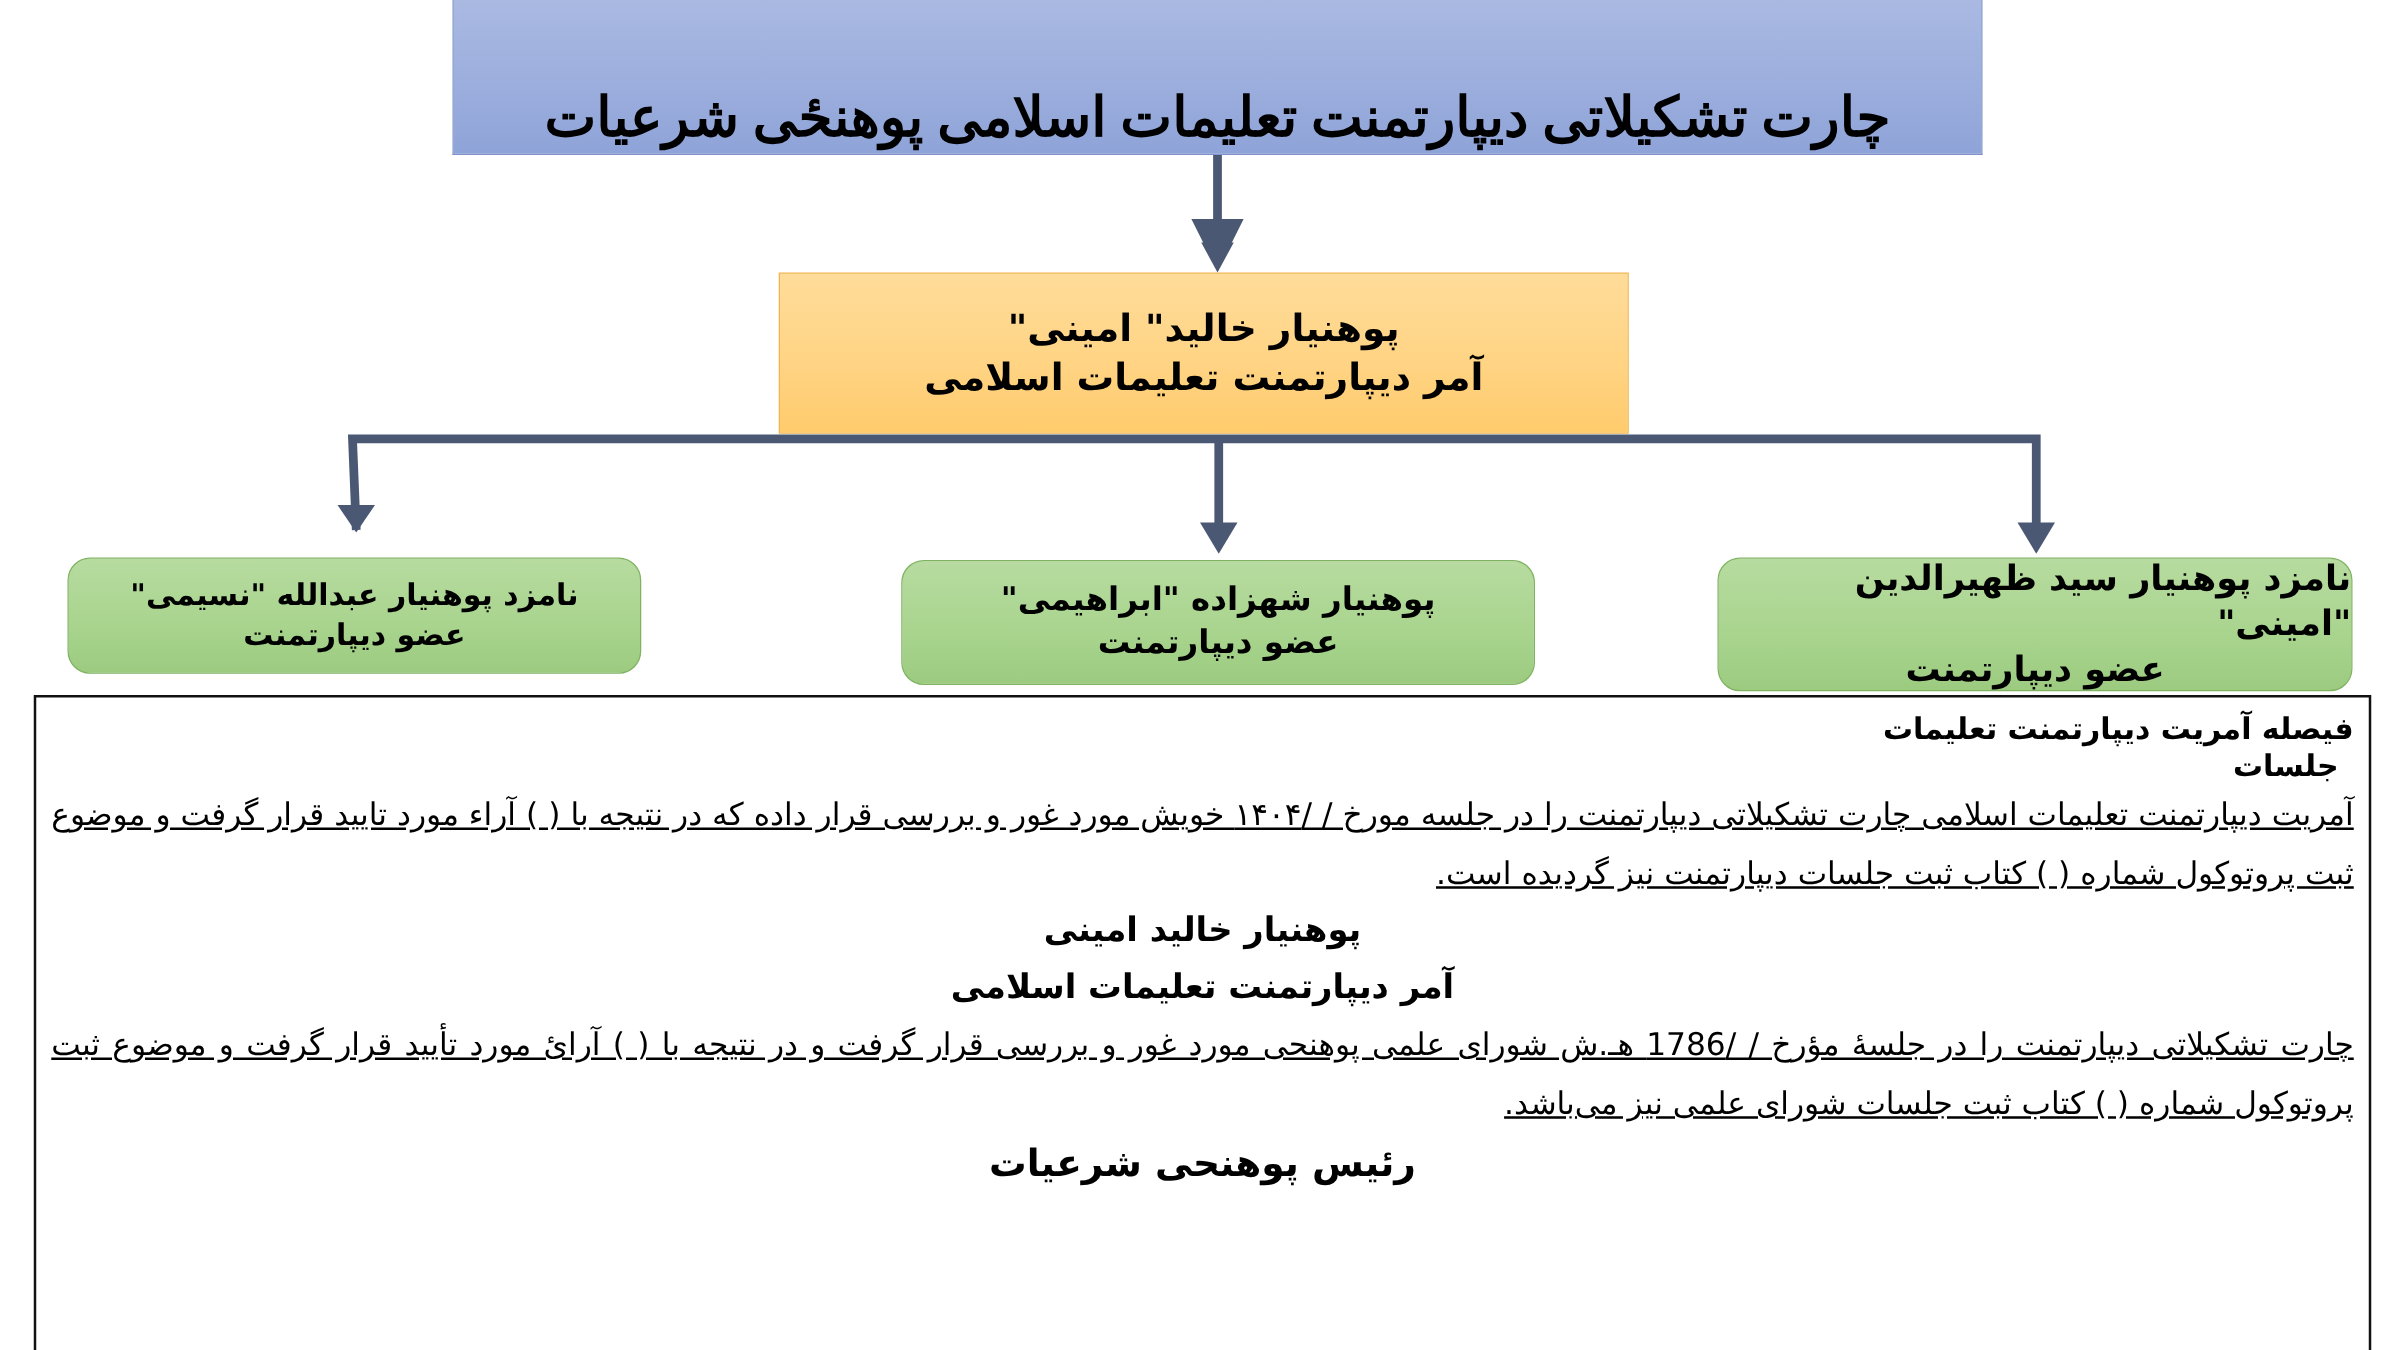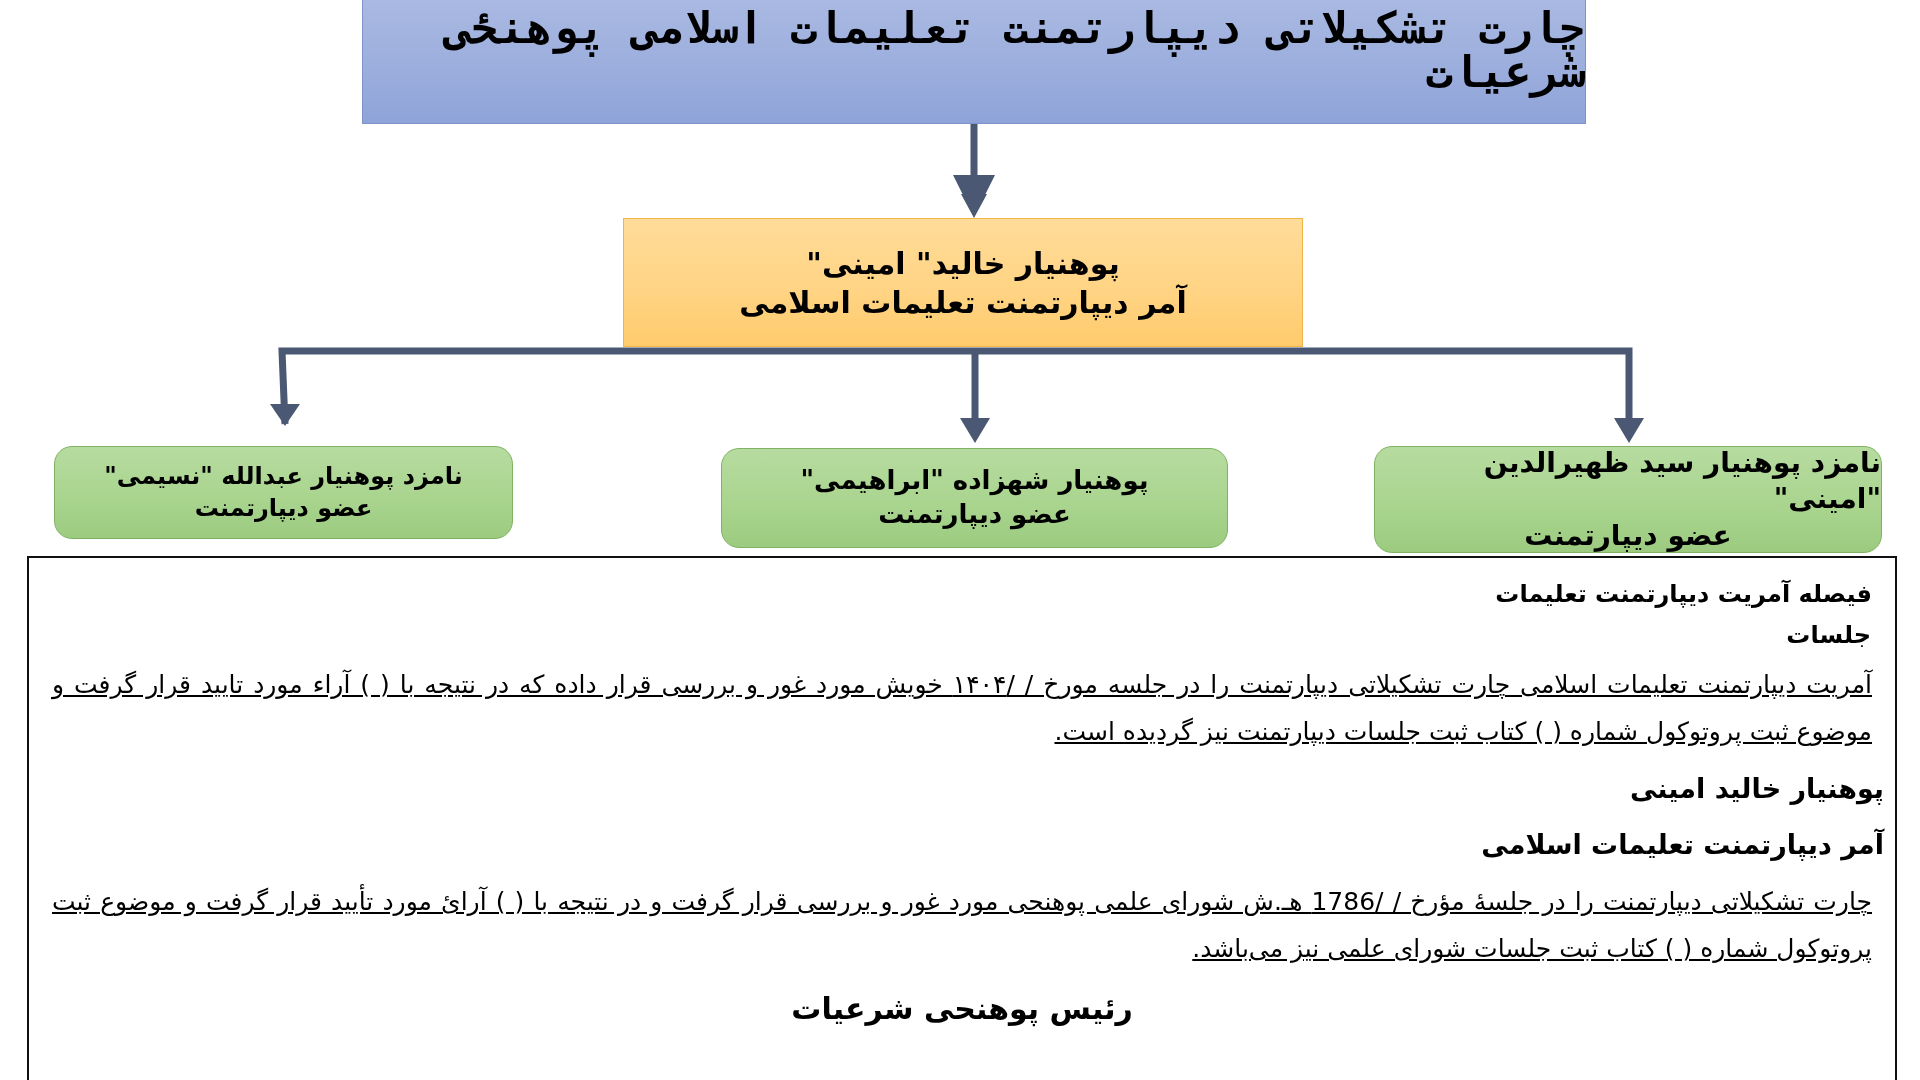--- a/index.html
+++ b/index.html
@@ -3,44 +3,44 @@
 <meta charset="utf-8">
 <style>
   html, body { margin:0; padding:0; background:#ffffff; }
   body { width:1920px; height:1080px; position:relative; overflow:hidden;
          font-family:"DejaVu Sans", "Liberation Sans", sans-serif; }
   .abs { position:absolute; }
   .title-box { left:362px; top:0; width:1224px; height:124px;
     background:linear-gradient(180deg,#a9b9e2 0%,#9caedd 55%,#8ea3d8 100%);
     border:1px solid #7f93c9; border-top:none; box-sizing:border-box;
     display:flex; align-items:flex-end; justify-content:center; direction:rtl; }
-  .title-text { font-family:Liberation Mono, monospace; font-weight:bold; font-size:44px;
-    color:#000; line-height:1; padding-bottom:26px; letter-spacing:-1px; }
+  .title-text { font-family:Liberation Serif, serif; font-weight:bold; font-size:44px;
+    color:#000; line-height:1; padding-bottom:6px; letter-spacing:-1px; }
   .head-box { left:623px; top:218px; width:680px; height:129px;
     background:linear-gradient(180deg,#ffdc9a 0%,#ffd382 60%,#ffcb6c 100%);
     border:1px solid #f0b44a; box-sizing:border-box;
     display:flex; flex-direction:column; align-items:center; justify-content:center; direction:rtl; }
   .head-line { font-weight:bold; font-size:30px; color:#000; line-height:1.3; }
   .member { background:linear-gradient(180deg,#b7dba0 0%,#a8d48d 60%,#9ccb80 100%);
     border:1.5px solid #7fb361; border-radius:18px; box-sizing:border-box;
     display:flex; flex-direction:column; align-items:center; justify-content:center; direction:rtl; }
   .member .line { font-weight:bold; color:#000; line-height:1.3; }
   .m-left { left:54px; top:446px; width:459px; height:93px; }
   .m-left .line { font-size:24px; }
   .m-mid { left:721px; top:448px; width:507px; height:100px; }
   .m-mid .line { font-size:26px; }
   .m-right { left:1374px; top:446px; width:508px; height:107px; }
   .m-right .line { font-size:28px; }
   svg.conn { position:absolute; left:0; top:0; width:1920px; height:1080px; pointer-events:none; }
   .frame { left:27px; top:556px; width:1870px; height:540px;
     border:2px solid #111; box-sizing:border-box; direction:rtl; }
-  .frame p { margin:11px; color:#000; }
+  .frame p { margin:0; color:#000; }
   .sec-title { font-weight:bold; font-size:24px; line-height:30px; }
   .body-text { font-size:25px; line-height:47px; text-align:justify; text-align-last:right; padding:0 12px;text-decoration:underline; }
-  .sig { font-weight:bold; font-size:27px; line-height:45px; }
+  .sig { font-weight:bold; font-size:27px; text-align:center; line-height:45px; }
   .sig-lg { font-weight:bold; font-size:30px; text-align:center; line-height:52px; }
 </style>
 </head>
 <body>
 
 <svg class="conn" viewBox="0 0 1920 1080">
   <defs>
     <marker id="arrowhead" markerWidth="6" markerHeight="6" refX="3" refY="3" orient="auto" markerUnits="strokeWidth">
       <path d="M0,0 L6,3 L0,6 Z" fill="#4a5873"></path>
     </marker>

